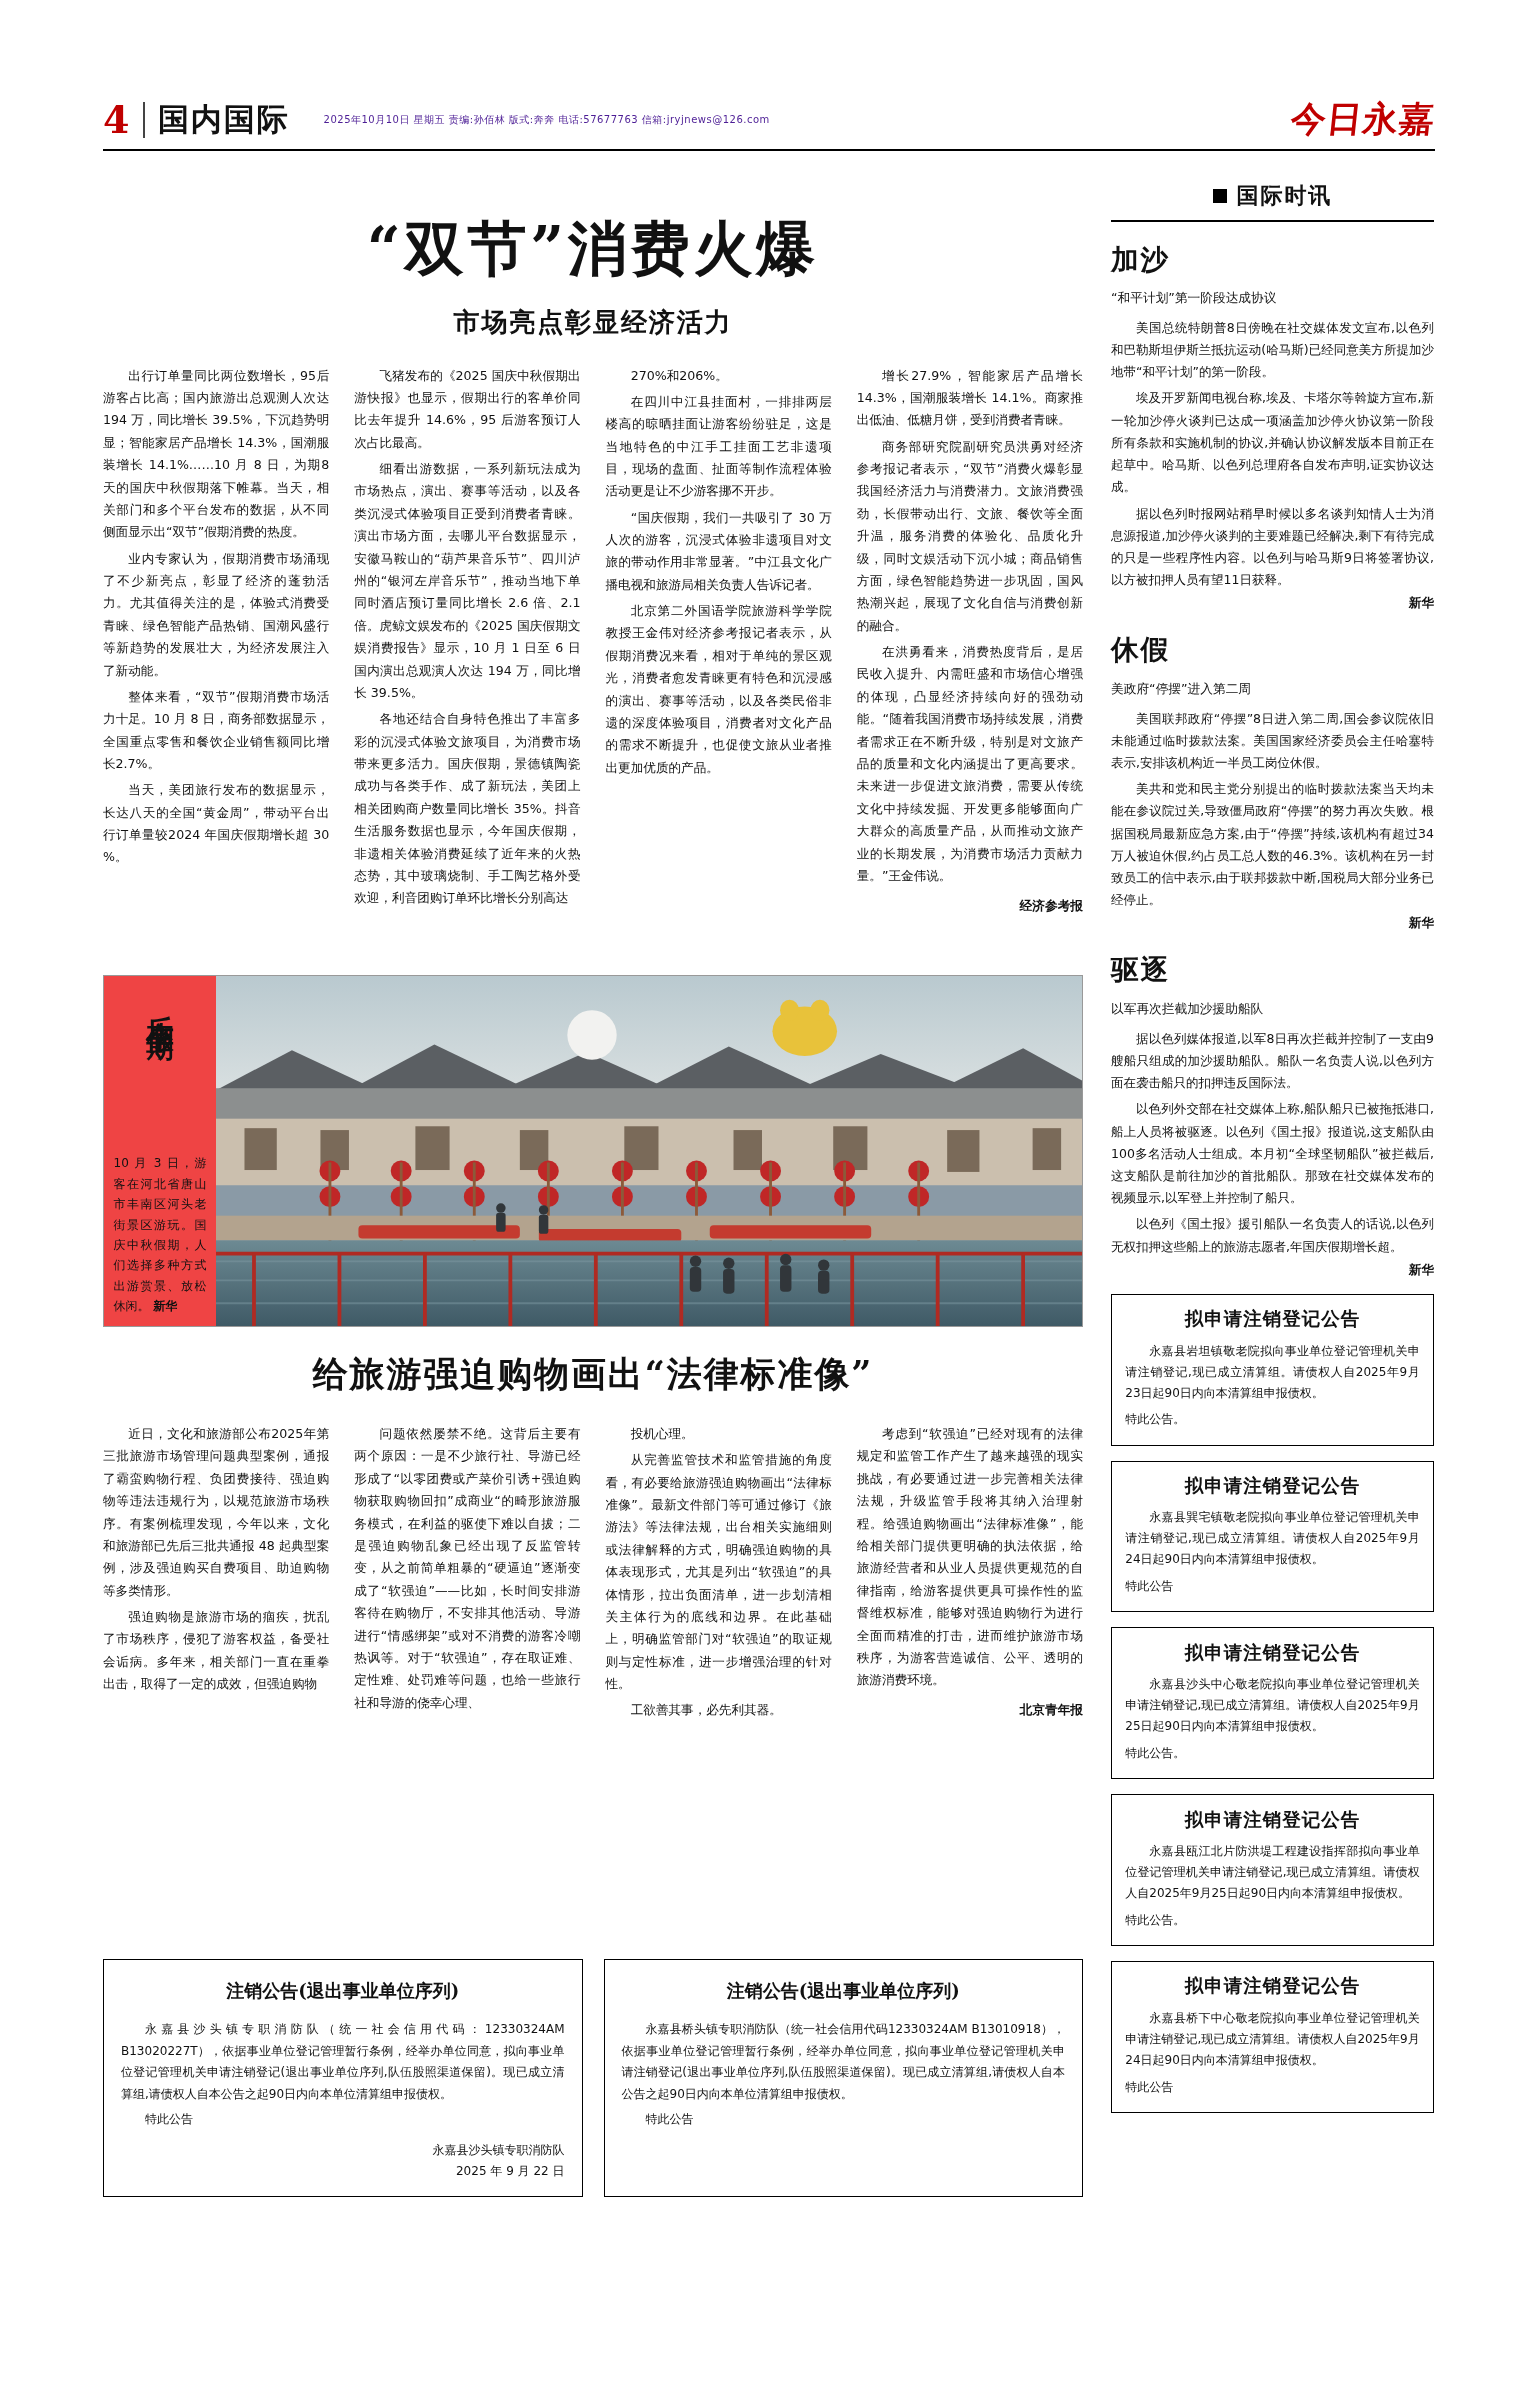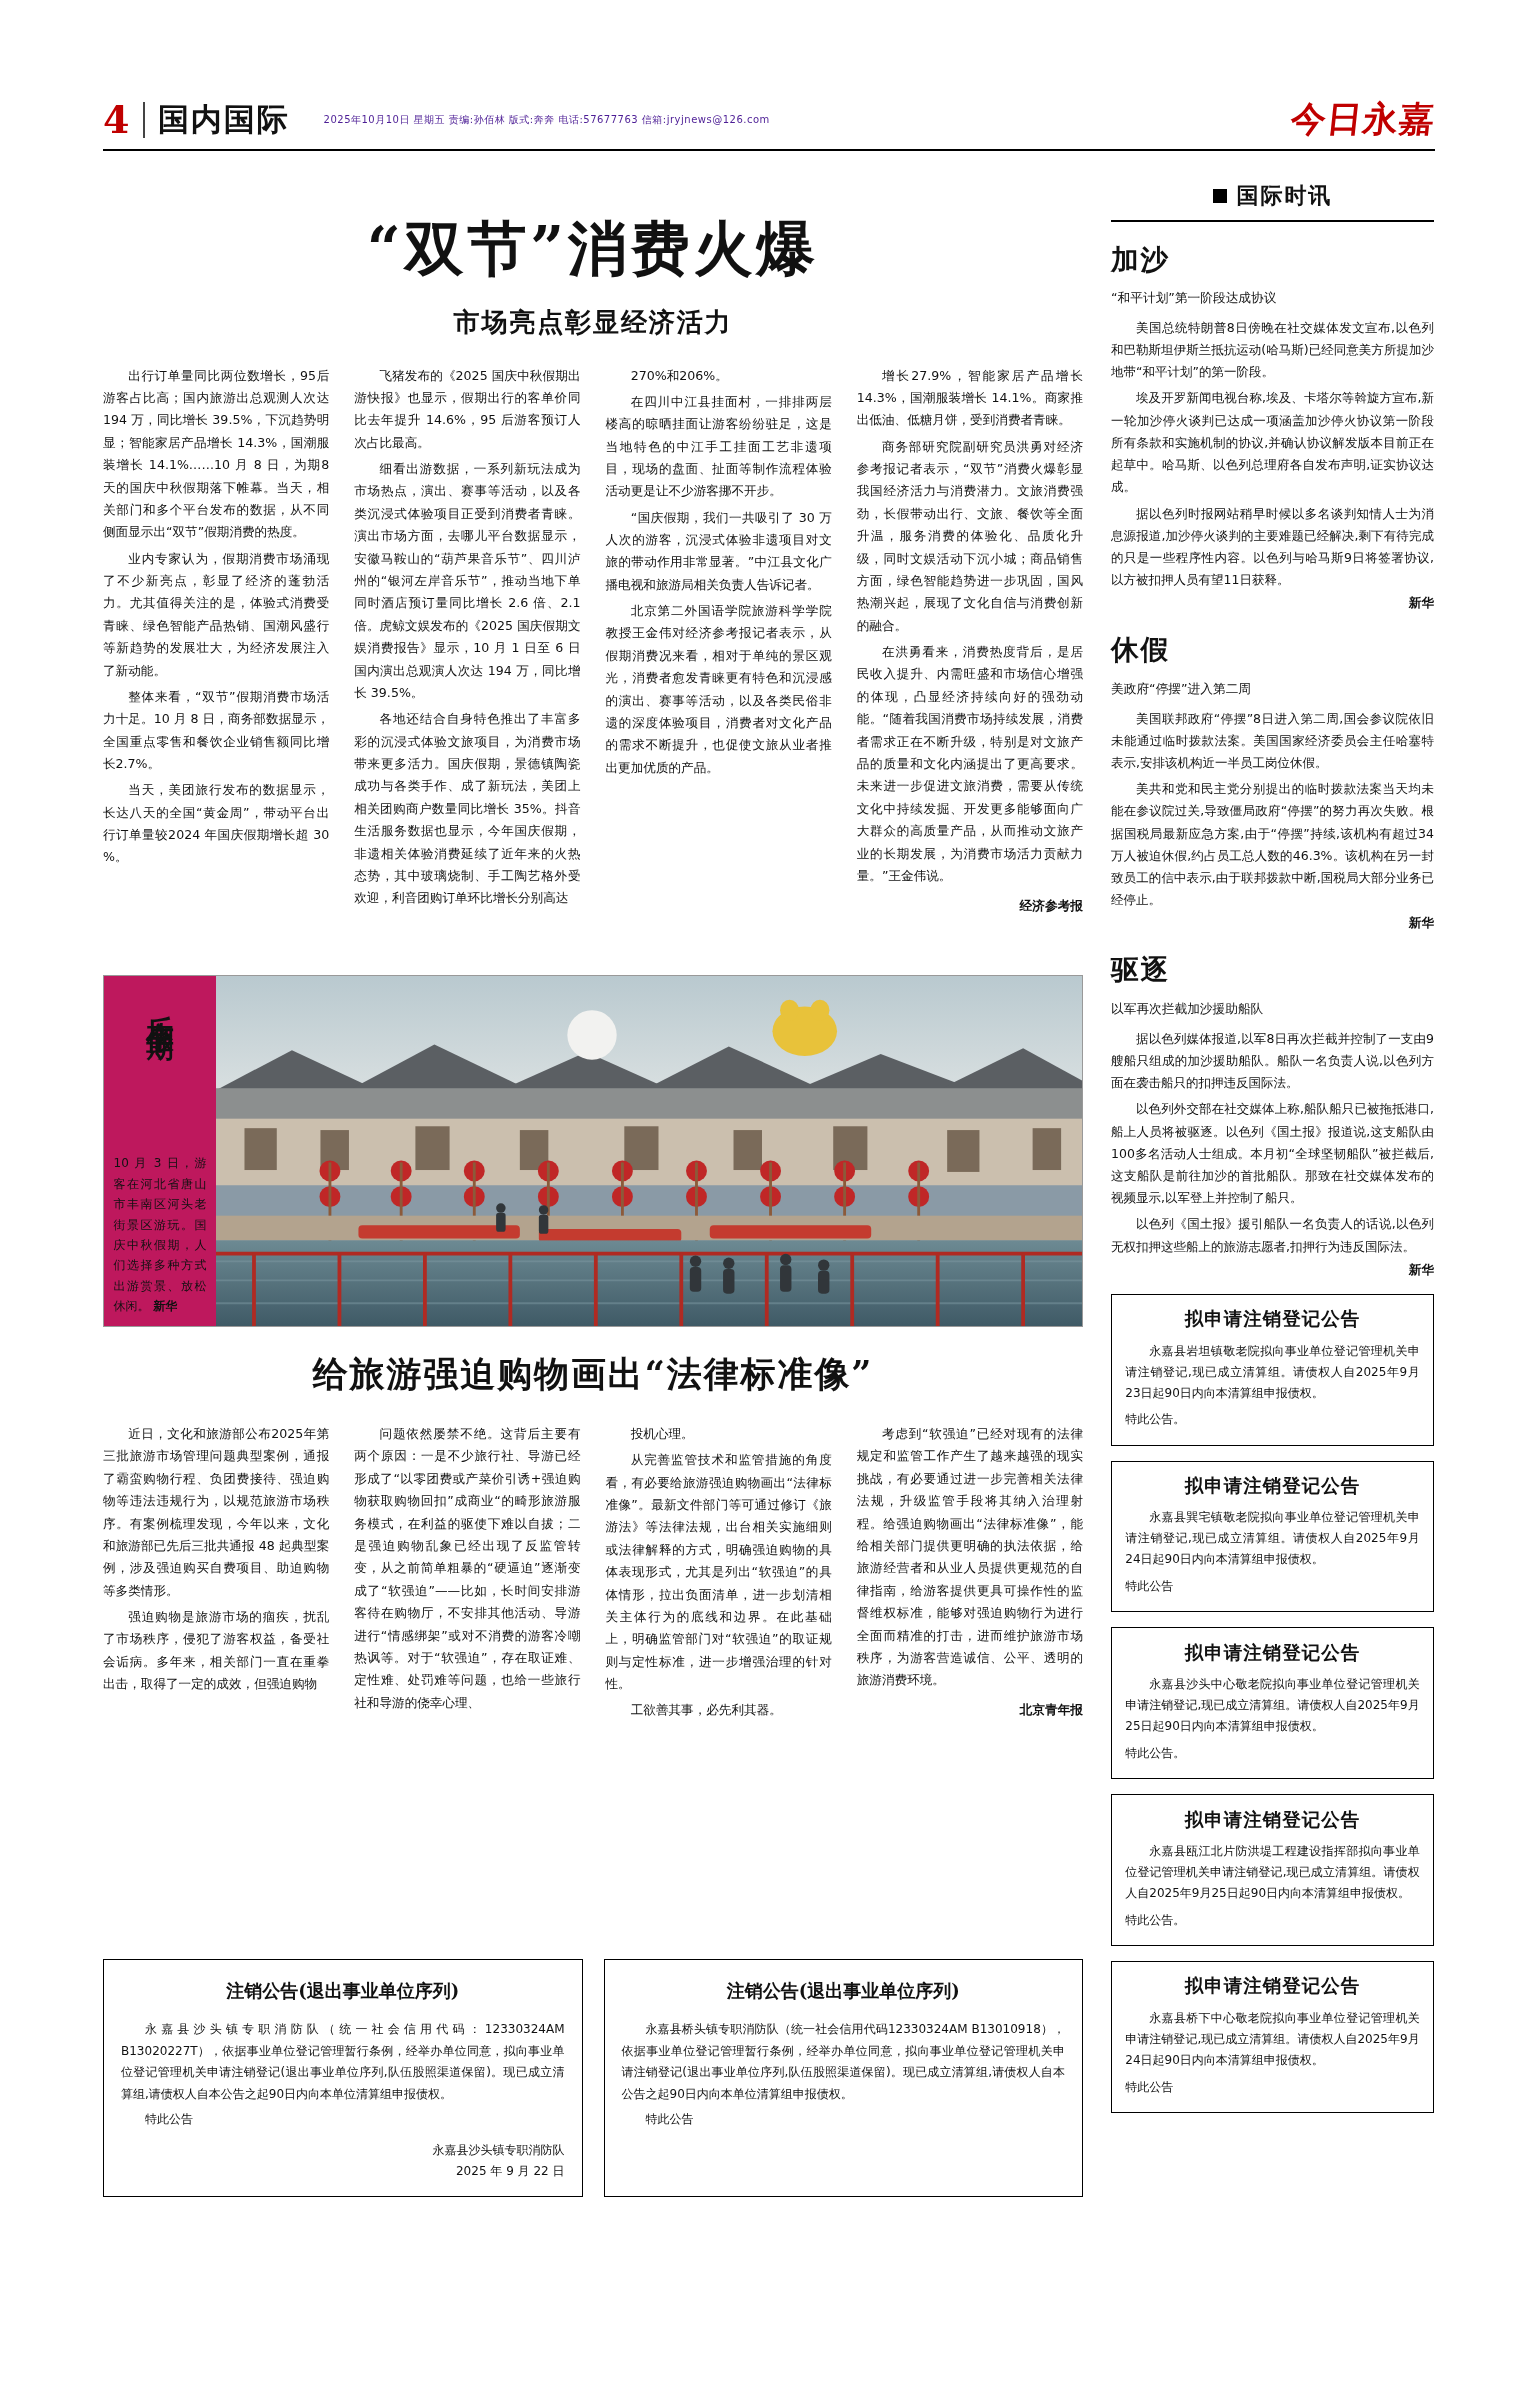--- a/index.html
+++ b/index.html
@@ -59,21 +59,21 @@
   .story-cols p { margin:0 0 3.8px 0; text-indent:2em; }
   .credit { text-align:right; font-weight:bold; margin-top:7.6px; font-size:12.7px; }
 
   
   .photo-block {
     position:absolute; left:103px; top:975px; width:980px; height:352px;
     border:1px solid #999;
     display:flex;
   }
   .photo-caption-side {
-    width:112px; padding:11.4px 9.5px 9.5px 9.5px; background:#be185d;
+    width:112px; padding:11.4px 9.5px 9.5px 9.5px; background:#ef4444;
     display:flex; flex-direction:column; align-items:center;
   }
   .photo-title-v {
     font-size:27.6px; font-weight:bold; font-family:"DejaVu Serif", serif;
     writing-mode:vertical-rl; letter-spacing:5.7px; height:181px;
     margin:5.7px auto 9.5px auto;
   }
   .photo-cap-text {
     font-size:12px; line-height:1.7; text-align:justify; width:100%;
   }
@@ -368,21 +368,21 @@
       <p>美国联邦政府“停摆”8日进入第二周,国会参议院依旧未能通过临时拨款法案。美国国家经济委员会主任哈塞特表示,安排该机构近一半员工岗位休假。</p>
       <p>美共和党和民主党分别提出的临时拨款法案当天均未能在参议院过关,导致僵局政府“停摆”的努力再次失败。根据国税局最新应急方案,由于“停摆”持续,该机构有超过34万人被迫休假,约占员工总人数的46.3%。该机构在另一封致员工的信中表示,由于联邦拨款中断,国税局大部分业务已经停止。</p>
       <div class="agency">新华</div>
     </div>
 
     <div class="rc-item">
       <h4>驱逐</h4>
       <div class="lede">以军再次拦截加沙援助船队</div>
       <p>据以色列媒体报道,以军8日再次拦截并控制了一支由9艘船只组成的加沙援助船队。船队一名负责人说,以色列方面在袭击船只的扣押违反国际法。</p>
       <p>以色列外交部在社交媒体上称,船队船只已被拖抵港口,船上人员将被驱逐。以色列《国土报》报道说,这支船队由100多名活动人士组成。本月初“全球坚韧船队”被拦截后,这支船队是前往加沙的首批船队。那致在社交媒体发布的视频显示,以军登上并控制了船只。</p>
-      <p>以色列《国土报》援引船队一名负责人的话说,以色列无权扣押这些船上的旅游志愿者,扣押行为违反国际法。</p>
+      <p>以色列《国土报》援引船队一名负责人的话说,以色列无权扣押这些船上的旅游志愿者,年国庆假期增长超。</p>
       <div class="agency">新华</div>
     </div>
 
     <div class="rc-notice">
       <h5>拟申请注销登记公告</h5>
       <p>永嘉县岩坦镇敬老院拟向事业单位登记管理机关申请注销登记,现已成立清算组。请债权人自2025年9月23日起90日内向本清算组申报债权。</p>
       <p class="tail">特此公告。</p>
     </div>
     <div class="rc-notice">
       <h5>拟申请注销登记公告</h5>

